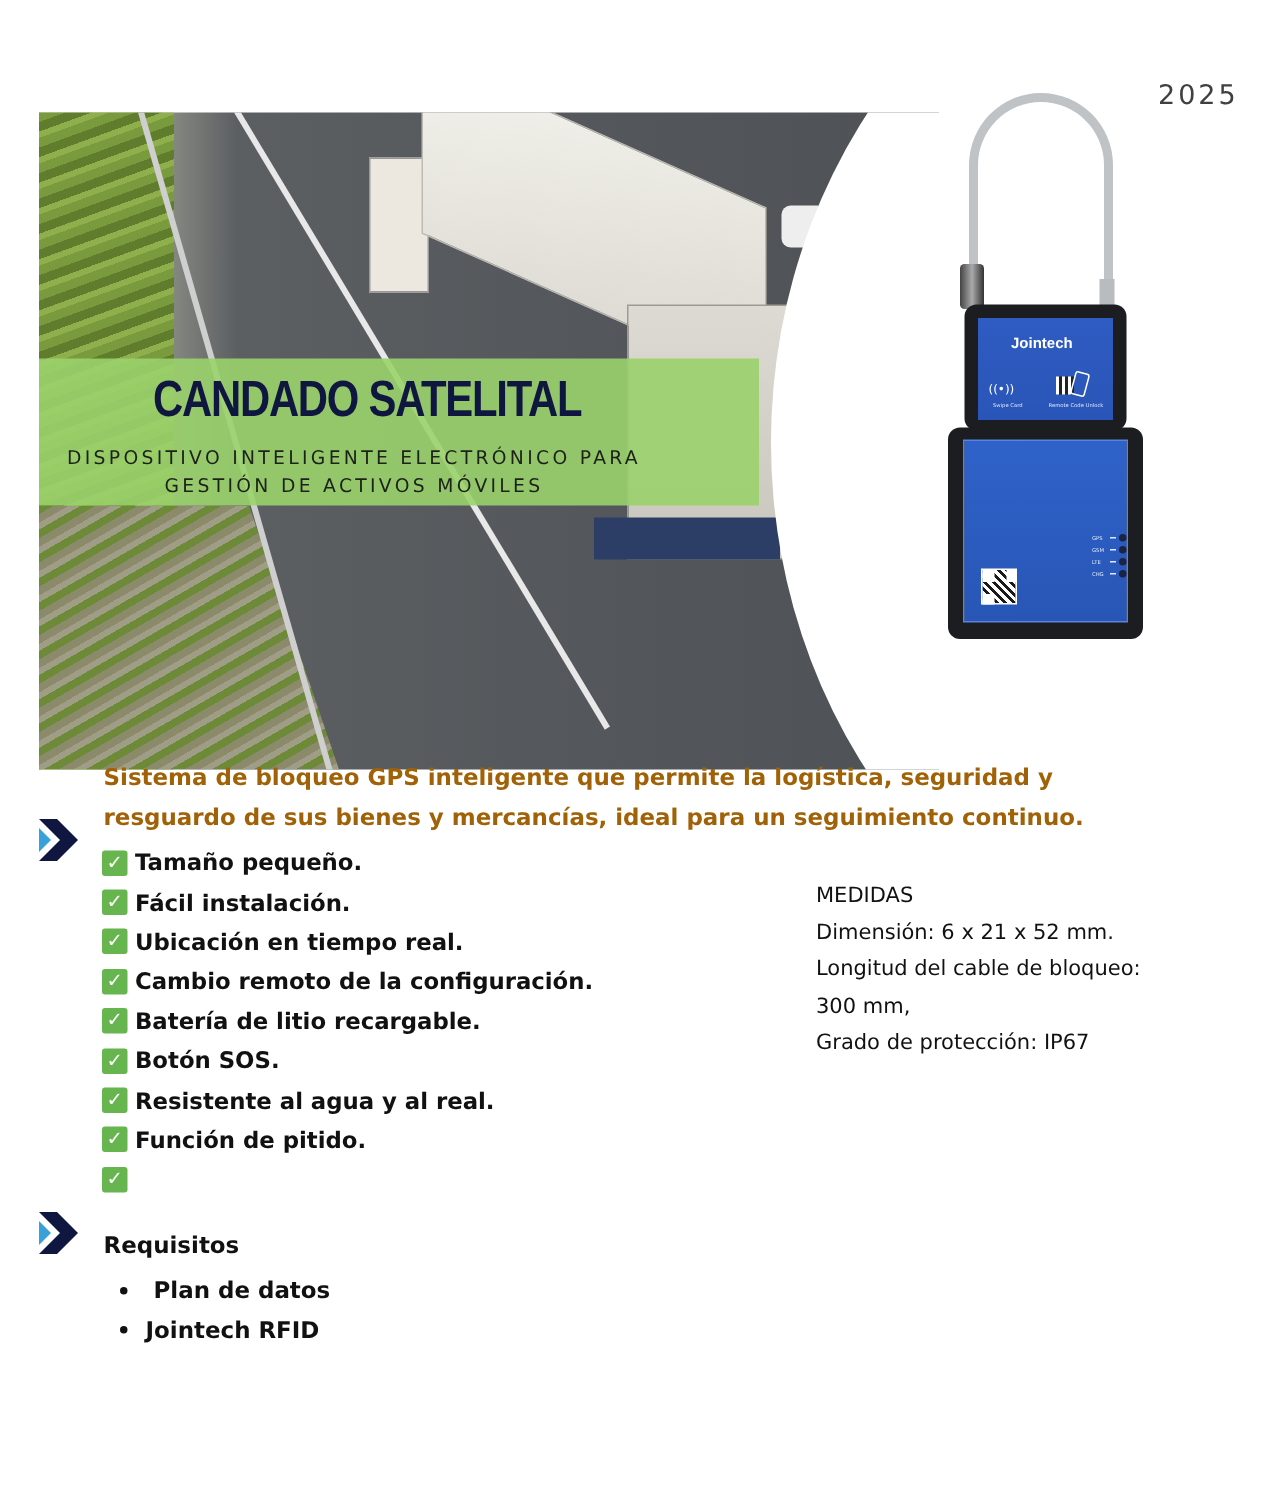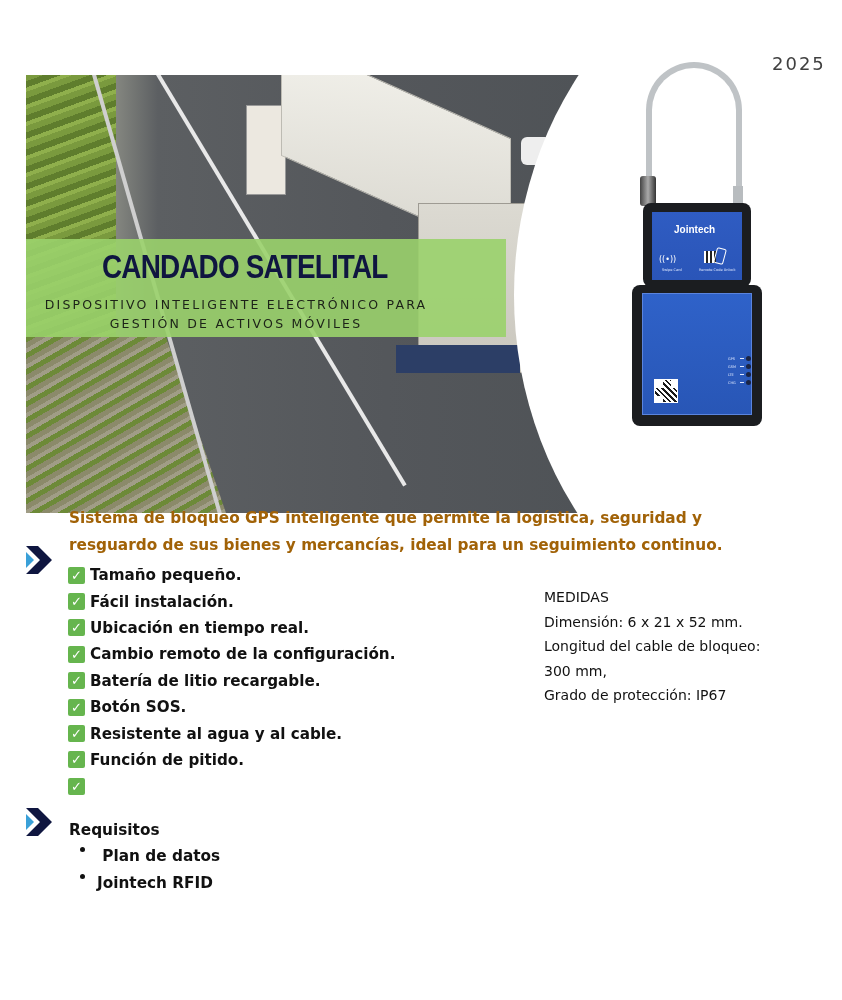--- a/index.html
+++ b/index.html
@@ -119,21 +119,21 @@
     color: #ffffff; font-size: 13px; line-height: 17px; text-align: center; font-weight: bold; flex: none;
   }
   .medidas {
     position: absolute; left: 544px; top: 585px; font-family: "DejaVu Sans", sans-serif;
     font-size: 14px; line-height: 24.5px; color: #111;
   }
   .req-title {
     position: absolute; left: 69px; top: 821px; font-weight: bold; font-size: 15.3px; color: #111;
   }
   .req-list { position: absolute; left: 80px; top: 847px; list-style: none; }
-  .req-list li { display: flex; align-items: flex-start; height: 26.5px; font-weight: bold; font-size: 15.3px; color: #111; }
+  .req-list li { display: flex; align-items: center; height: 26.5px; font-weight: bold; font-size: 15.3px; color: #111; }
   .bullet { width: 5px; height: 5px; background: #111; border-radius: 50%; margin-right: 12px; }
 </style>
 </head>
 <body>
 
 <div class="hero">
   <div class="grass"></div>
   <div class="grass2"></div>
   <div class="rail" style="left:66px; top:0; height:470px; transform: rotate(-16deg);"></div>
   <div class="lane" style="left:130px; top:0; height:480px; transform: rotate(-31deg); width:4px;"></div>
@@ -218,21 +218,21 @@
   <li>
       <span class="check">✓</span>
       <span>Batería de litio recargable.</span>
     </li>
   <li>
       <span class="check">✓</span>
       <span>Botón SOS.</span>
     </li>
   <li>
       <span class="check">✓</span>
-      <span>Resistente al agua y al cable.</span>
+      <span>Resistente al agua y al real.</span>
     </li>
   <li>
       <span class="check">✓</span>
       <span>Función de pitido.</span>
     </li>
   <li>
       <span class="check">✓</span>
     </li>
 </ul>
 

